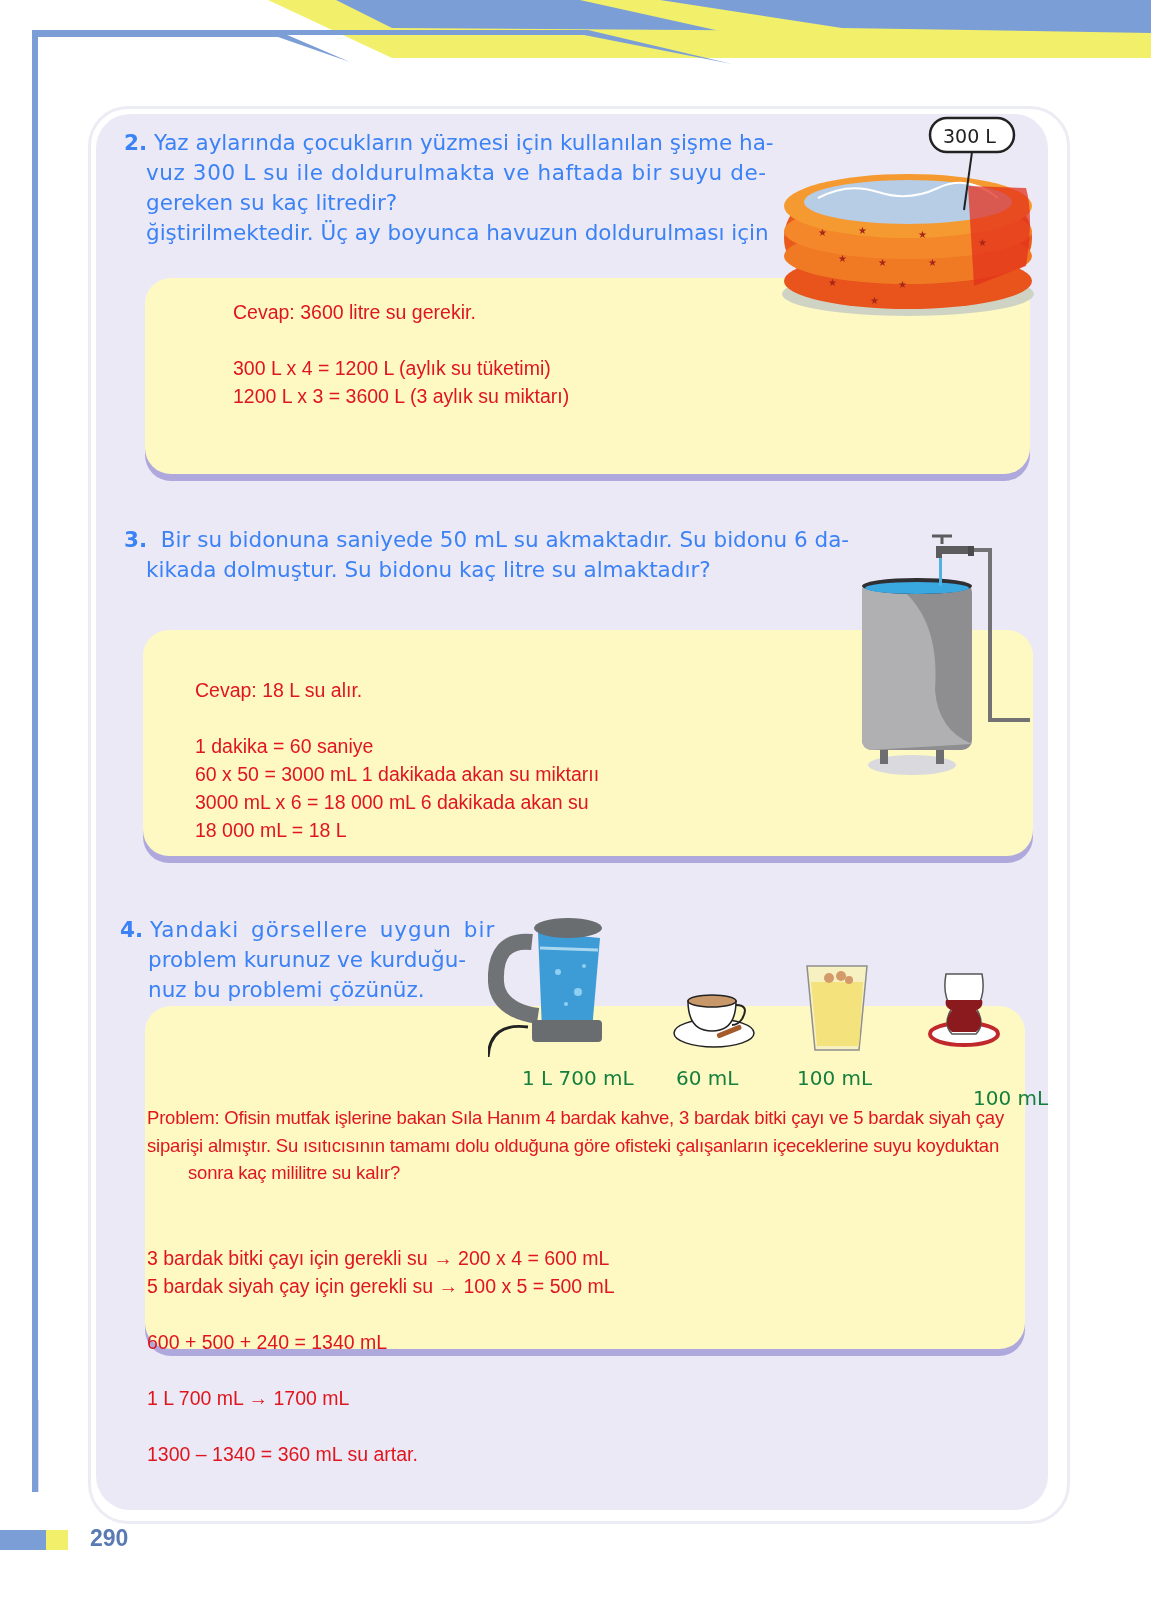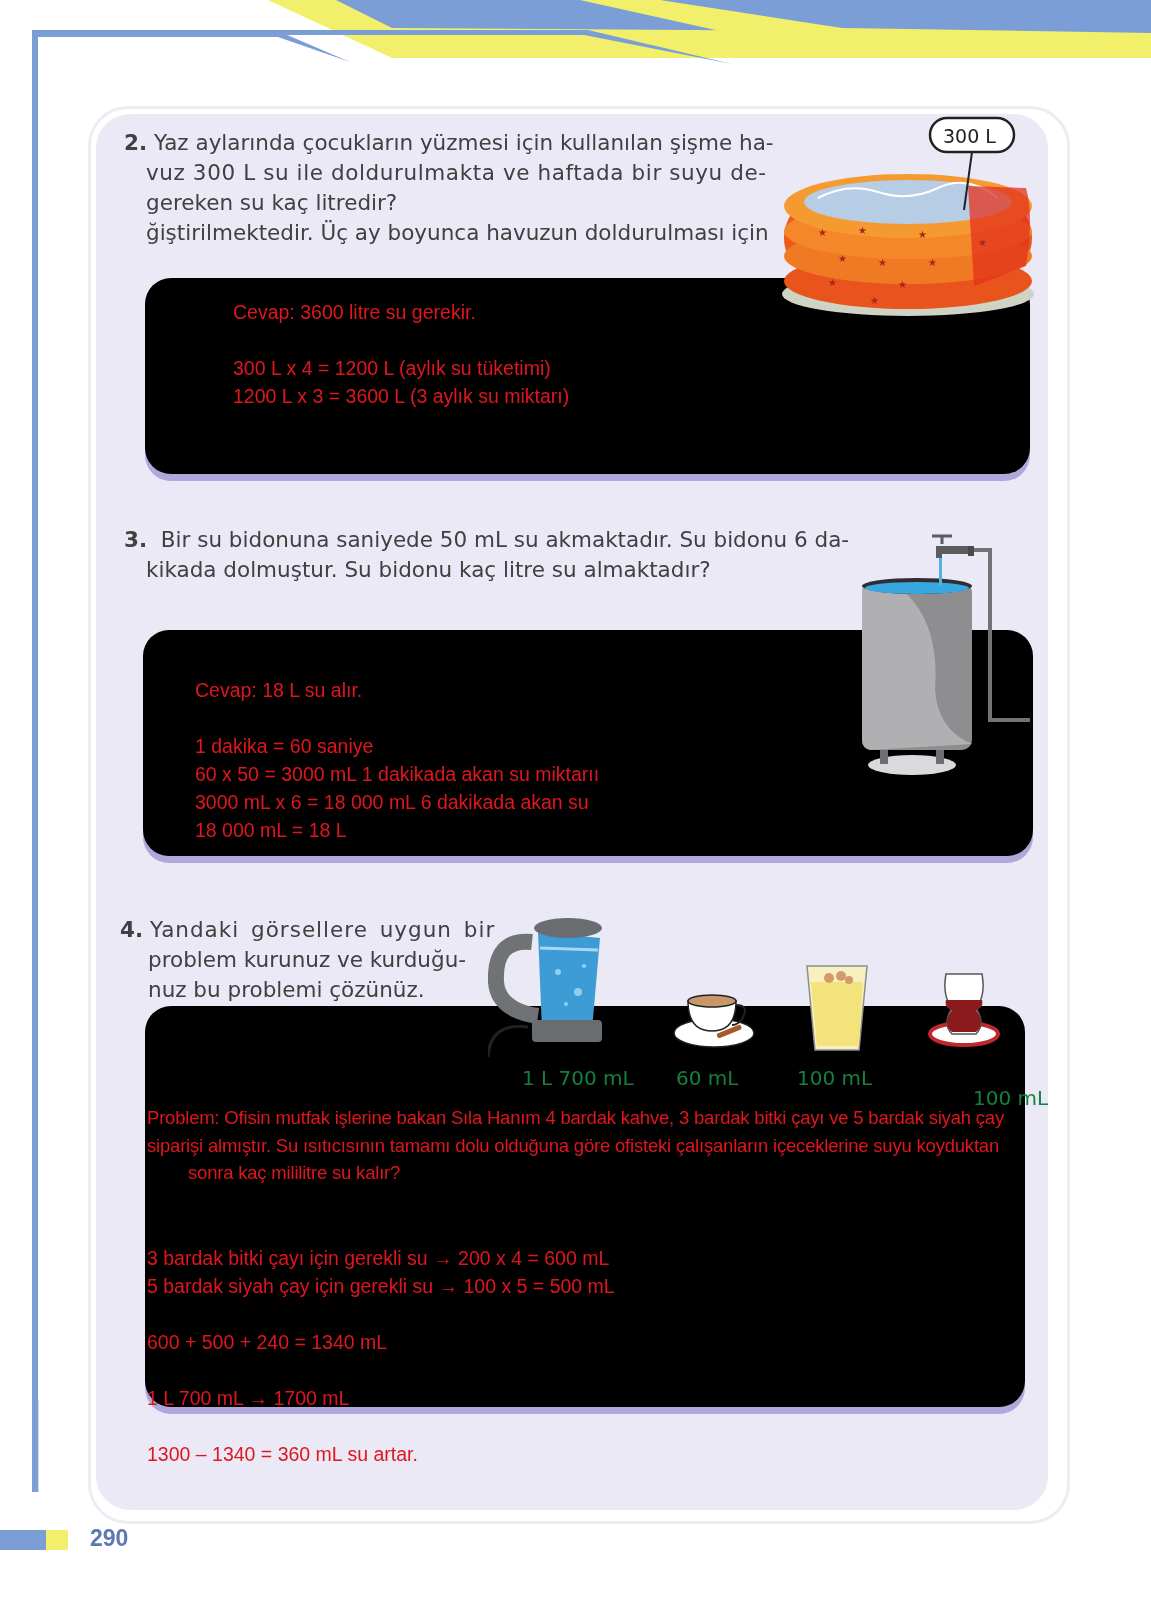--- a/index.html
+++ b/index.html
@@ -12,25 +12,25 @@
 
   
   .left-rule { left:32px; top:32px; width:6px; height:1460px; background:#7b9ed6; }
 
   
   .outer-card { left:88px; top:106px; width:976px; height:1412px; border-radius:40px;
                 background:#ffffff; border:3px solid #ececf4; }
   .inner-card { left:96px; top:114px; width:952px; height:1396px; border-radius:34px;
                 background:#ebe9f6; }
 
-  .q-text { font-family:"DejaVu Sans", sans-serif; color:#404040; font-size:21.5px; line-height:30px; }
+  .q-text { font-family:"DejaVu Sans", sans-serif; color:#3b82f6; font-size:21.5px; line-height:30px; }
   .q-num { font-weight:bold; }
   .q-line { white-space:nowrap; display:block; }
 
-  .ans-box { background:#000000; border-radius:26px; box-shadow: 0 7px 0 #aea8dc; }
+  .ans-box { background:#fef9c3; border-radius:26px; box-shadow: 0 7px 0 #aea8dc; }
   .red { color:#e0161e; font-family:"Liberation Sans", sans-serif; font-size:19.5px; line-height:28px; white-space:nowrap; }
   .red-narrow { color:#e0161e; font-family:"Liberation Sans", sans-serif; font-size:18.5px; line-height:28px; white-space:nowrap; letter-spacing:-0.2px; }
 
   .label-ml { font-family:"DejaVu Sans", sans-serif; font-size:20px; color:#15803d; white-space:nowrap; }
 
   .page-num { left:90px; top:1525px; font-family:"Liberation Sans", sans-serif; font-weight:bold; font-size:23px; color:#5a7ab3; }
   .foot-blue { left:0; top:1530px; width:46px; height:20px; background:#7b9ed6; }
   .foot-yellow { left:46px; top:1530px; width:22px; height:20px; background:#f2f06a; }
 
   .vert-thin { left:38px; top:1400px; width:1px; height:92px; background:#d7dbe8; }
@@ -133,21 +133,21 @@
     <path d="M114 20 H130 V190 H170" stroke="#737375" stroke-width="4" fill="none"></path>
   </svg>
 </div>
 
 <div class="abs q-text" style="left:120px;top:915px;">
   <span class="q-line"><span class="q-num">4.</span> <span style="letter-spacing:1px;word-spacing:4px;">Yandaki görsellere uygun bir</span></span>
   <span class="q-line" style="padding-left:28px;">problem kurunuz ve kurduğu-</span>
   <span class="q-line" style="padding-left:28px;">nuz bu problemi  çözünüz.</span>
 </div>
 
-<div class="abs ans-box" style="left:145px;top:1006px;width:880px;height:401px;">
+<div class="abs ans-box" style="left:145px;top:1006px;width:880px;height:343px;">
   <div class="abs red-narrow" style="left:2px;top:98px;">Problem: Ofisin mutfak işlerine bakan Sıla Hanım 4 bardak kahve, 3 bardak bitki çayı ve 5 bardak siyah çay</div>
   <div class="abs red-narrow" style="left:2px;top:126px;">siparişi almıştır. Su ısıtıcısının tamamı dolu olduğuna göre ofisteki çalışanların içeceklerine suyu koyduktan</div>
   <div class="abs red-narrow" style="left:2px;top:153px;margin-left:41px;">sonra kaç mililitre su kalır?</div>
   <div class="abs red" style="left:2px;top:238px;">3 bardak bitki çayı için gerekli su → 200 x 4 = 600 mL</div>
   <div class="abs red" style="left:2px;top:266px;">5 bardak siyah çay için gerekli su → 100 x 5 = 500 mL</div>
   <div class="abs red" style="left:2px;top:322px;">600 + 500 + 240 = 1340 mL</div>
   <div class="abs red" style="left:2px;top:378px;">1 L 700 mL → 1700 mL</div>
   <div class="abs red" style="left:2px;top:434px;">1300 – 1340 = 360 mL su artar.</div>
 </div>
 

